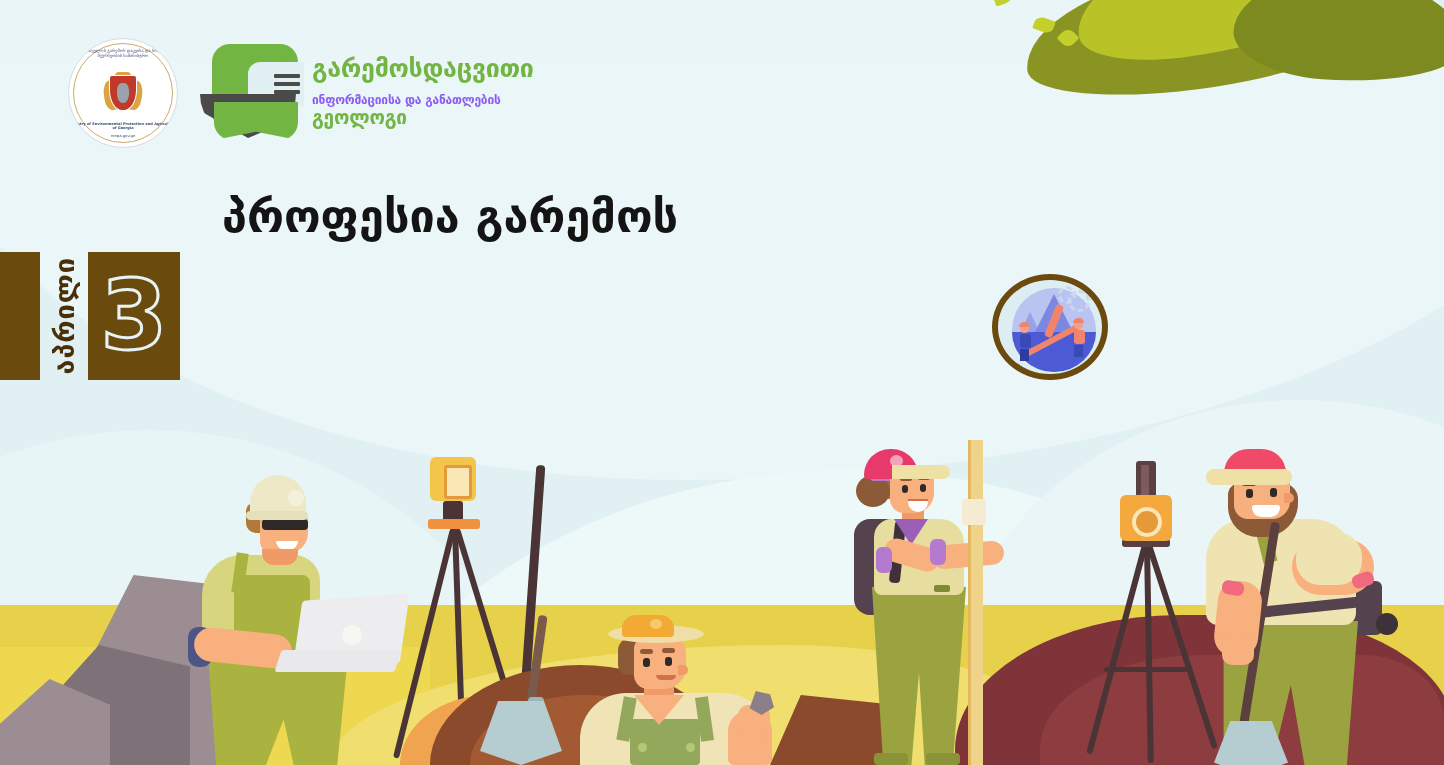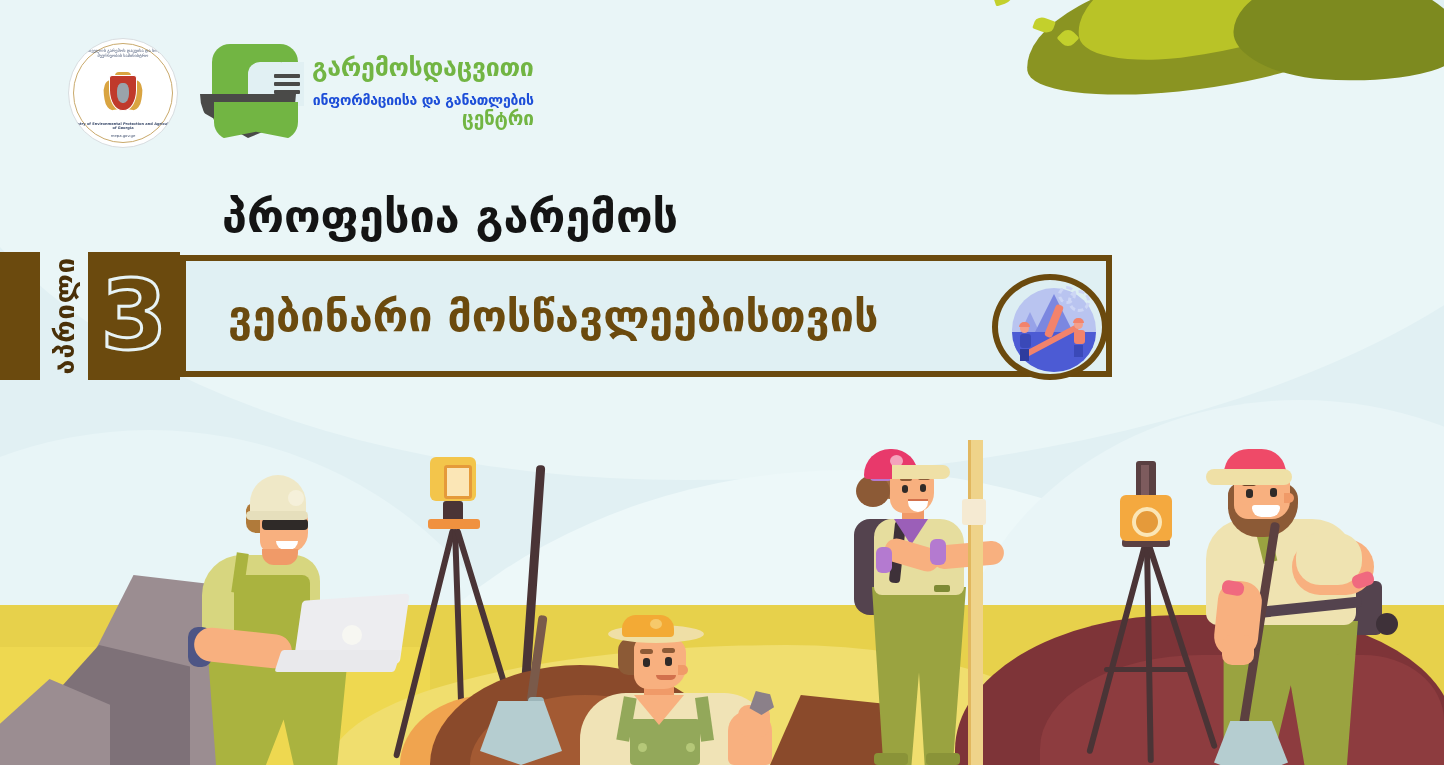--- a/index.html
+++ b/index.html
@@ -66,23 +66,23 @@
     border-radius:18px;}
   .bm-hole{position:absolute;left:42px;top:18px;width:44px;height:44px;background:#e1f0f3;
     border-radius:12px 12px 0 0;}
   .bm-notch{position:absolute;right:-2px;top:18px;width:22px;height:44px;background:#e1f0f3;}
   .bm-book-dark{position:absolute;left:-6px;top:50px;width:96px;height:44px;background:#4a4a48;
     border-radius:0 0 46% 46%/0 0 100% 100%;clip-path:polygon(0 0,100% 0,100% 55%,50% 100%,0 38%);}
   .bm-book-green{position:absolute;left:8px;top:58px;width:84px;height:38px;background:#72b543;
     border-radius:0 0 18px 18px;clip-path:polygon(0 0,100% 0,100% 100%,50% 78%,0 100%);}
   .bm-lines{position:absolute;right:2px;top:30px;width:26px;height:24px;}
   .bm-lines i{display:block;height:4px;background:#4a4a48;margin-bottom:4px;border-radius:1px;}
-  .brand-text{line-height:1.05;text-align:right;}
+  .brand-text{line-height:1.05;}
   .bt-1{font-size:25px;font-weight:bold;color:#72b543;letter-spacing:-.3px;}
-  .bt-2{font-size:14px;font-weight:bold;color:#1d4ed8;letter-spacing:-.2px;margin-top:12px;}
+  .bt-2{font-size:12px;font-weight:bold;color:#8b5cf6;letter-spacing:-.2px;margin-top:12px;}
   .bt-3{font-size:19px;font-weight:bold;color:#72b543;letter-spacing:-.2px;margin-top:1px;}
 
   
   .main-title{position:absolute;left:222px;top:190px;font-size:45px;font-weight:bold;
     color:#141414;letter-spacing:0px;}
 
   
   .ribbon{position:absolute;left:0;top:252px;height:128px;width:1120px;}
   .rb-tab{position:absolute;left:0;top:0;width:40px;height:128px;background:#6b4a0e;}
   .rb-month{position:absolute;left:42px;top:0;width:44px;height:128px;
@@ -434,36 +434,33 @@
           <i></i>
           <i></i>
           <i></i>
         </div>
       <div class="bm-book-dark"></div>
       <div class="bm-book-green"></div>
     </div>
     <div class="brand-text">
       <div class="bt-1">გარემოსდაცვითი</div>
       <div class="bt-2">ინფორმაციისა და განათლების</div>
-      <div class="bt-3">ცენტრი</div>
+      <div class="bt-3">გეოლოგი</div>
     </div>
   </div>
 
   <div class="main-title">პროფესია გარემოს</div>
 
   <div class="ribbon">
     <div class="rb-tab"></div>
     <div class="rb-month">
       <span>აპრილი</span>
     </div>
     <div class="rb-num">
       <span>3</span>
-    </div>
-    <div class="rb-box">
-      <div class="rb-sub">ვებინარი მოსწავლეებისთვის</div>
     </div>
   </div>
 
   <div class="badge">
     <div class="bg-circle-inner"></div>
     <div class="mtn-small"></div>
     <div class="mtn-big"></div>
     <div class="water"></div>
     <div class="gear gear-1"></div>
     <div class="gear gear-2"></div>

